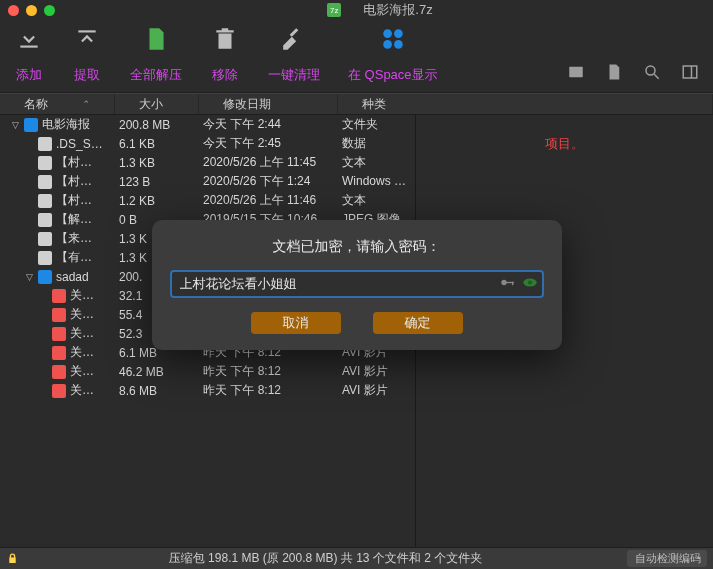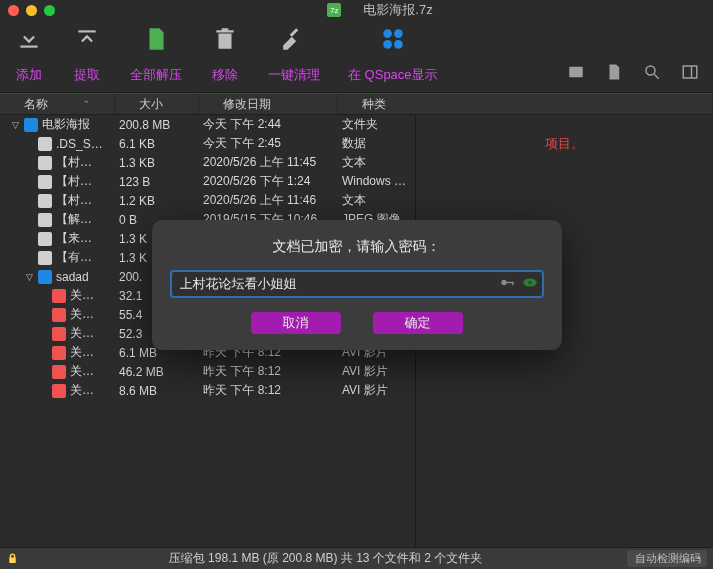--- a/index.html
+++ b/index.html
@@ -69,21 +69,21 @@
 
   
   .overlay { position:absolute; inset:0; display:flex; align-items:flex-start; justify-content:center; }
   .modal { margin-top:220px; width:410px; background:#3c3c3c; border-radius:10px; box-shadow:0 12px 40px rgba(0,0,0,.6); padding:18px 18px 16px 18px; }
   .modal-title { text-align:center; color:#e8e8e8; font-size:14px; margin-bottom:14px; }
   .pw-field { position:relative; }
   .pw-input { width:100%; height:28px; background:#2f2f2f; border:2px solid #2f6fb0; border-radius:4px; color:#e8e8e8; padding:0 56px 0 8px; font-size:13px; outline:none; }
   .pw-icons { position:absolute; right:6px; top:50%; transform:translateY(-50%); display:flex; gap:6px; align-items:center; }
   .pw-icons svg { width:16px; height:12px; }
   .modal-btns { display:flex; justify-content:center; gap:32px; margin-top:14px; }
-  .mbtn { width:90px; height:22px; border-radius:4px; background:#a21caf; color:#e8e8e8; font-size:13px; border:none; cursor:pointer; }
+  .mbtn { width:90px; height:22px; border-radius:4px; background:#a16207; color:#e8e8e8; font-size:13px; border:none; cursor:pointer; }
 </style>
 </head>
 <body>
 
 <div class="titlebar">
   <div class="traffic">
     <div class="dot red"></div>
     <div class="dot yellow"></div>
     <div class="dot green"></div>
   </div>

